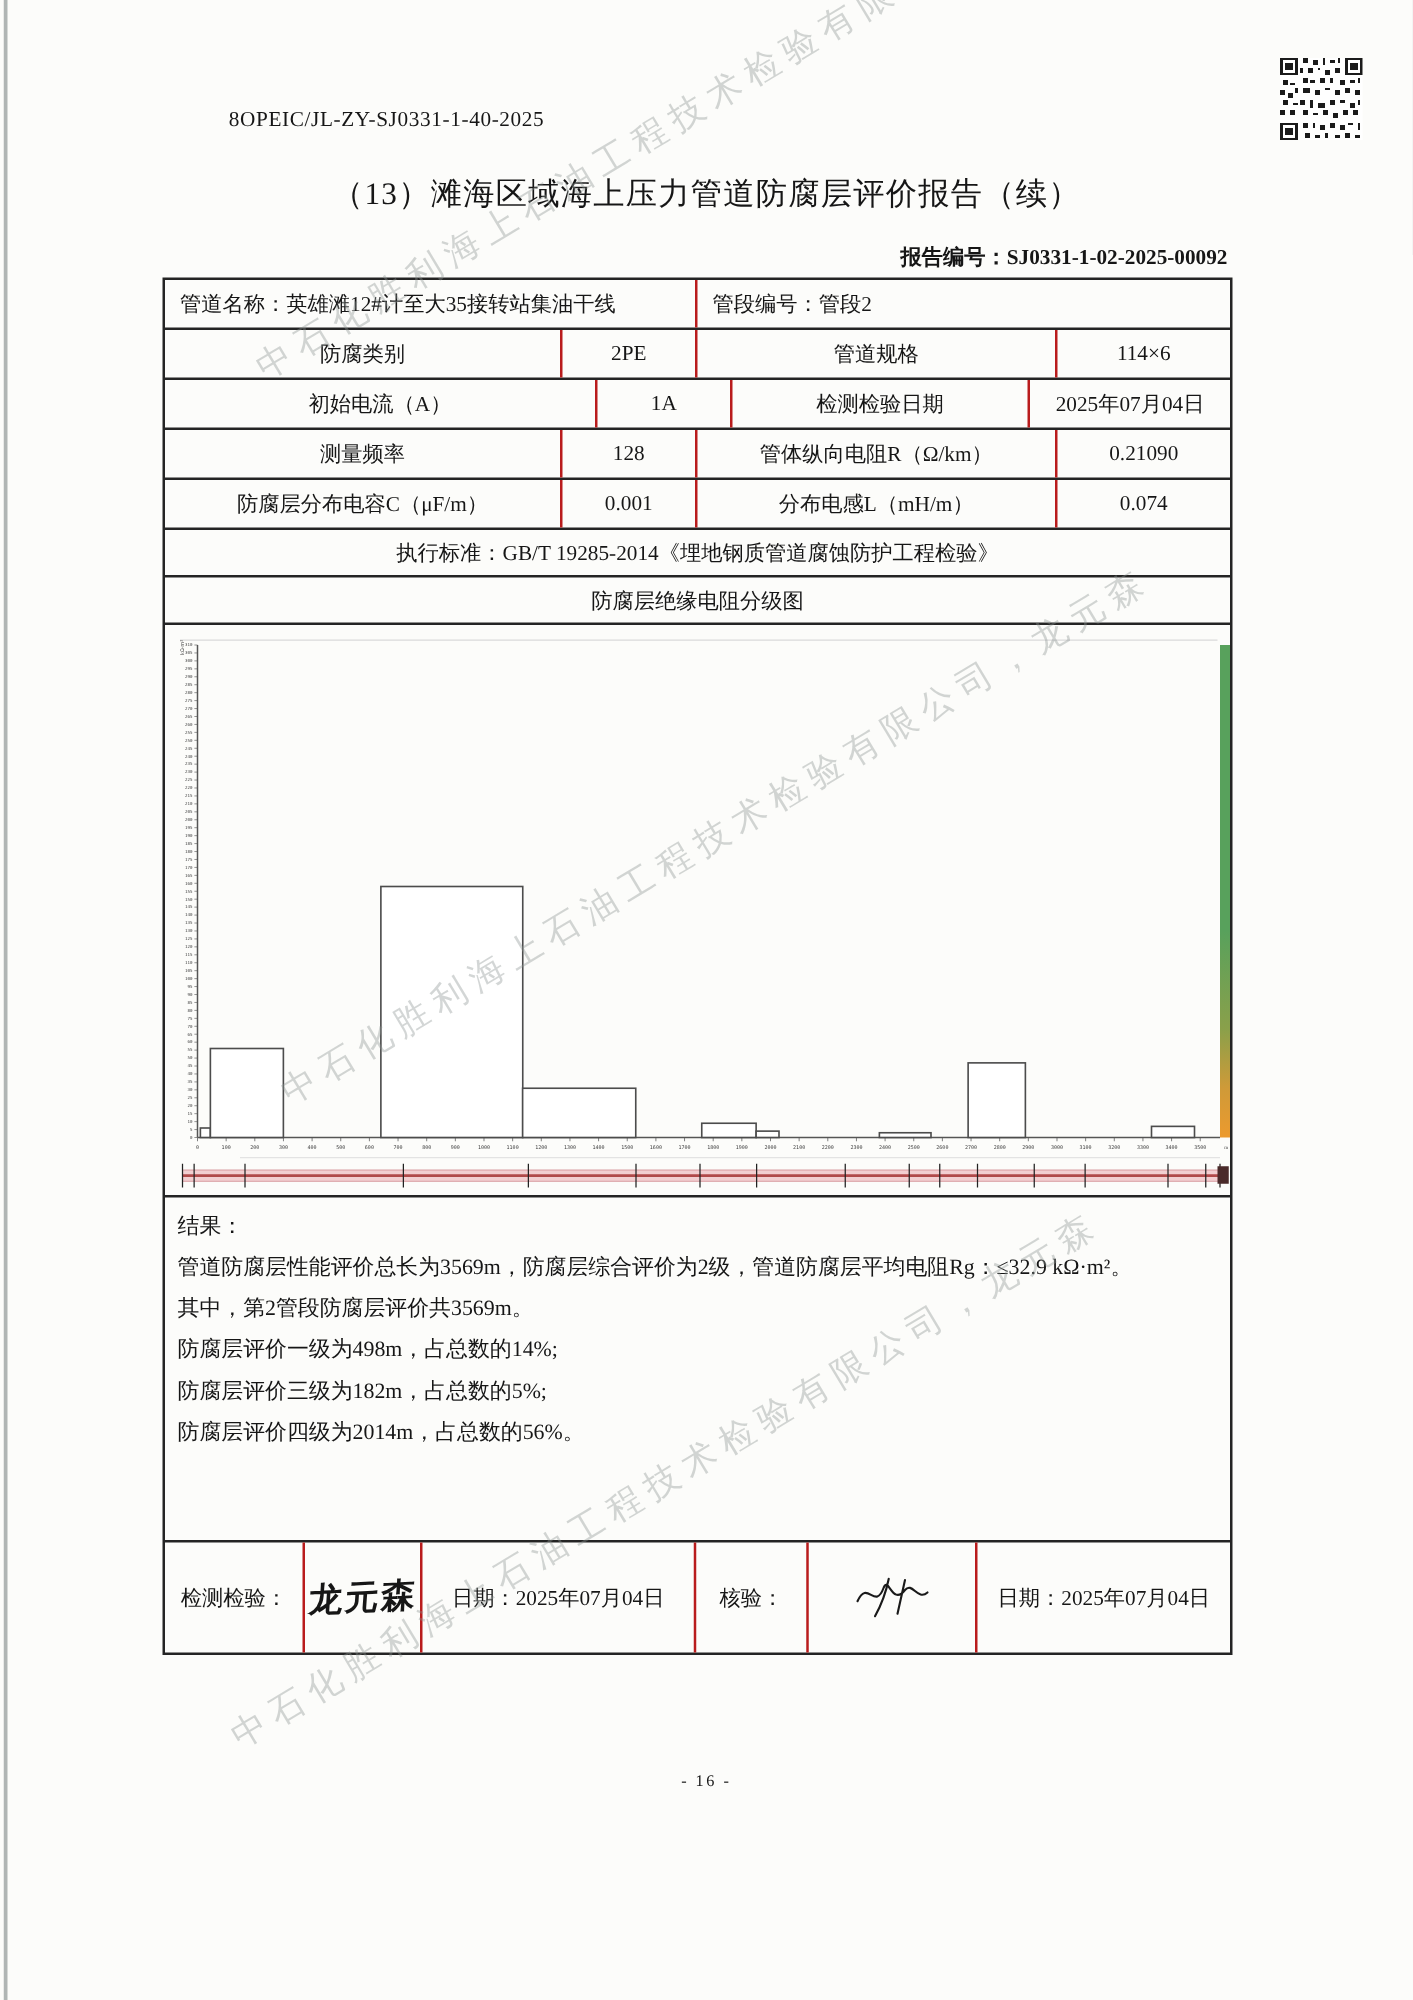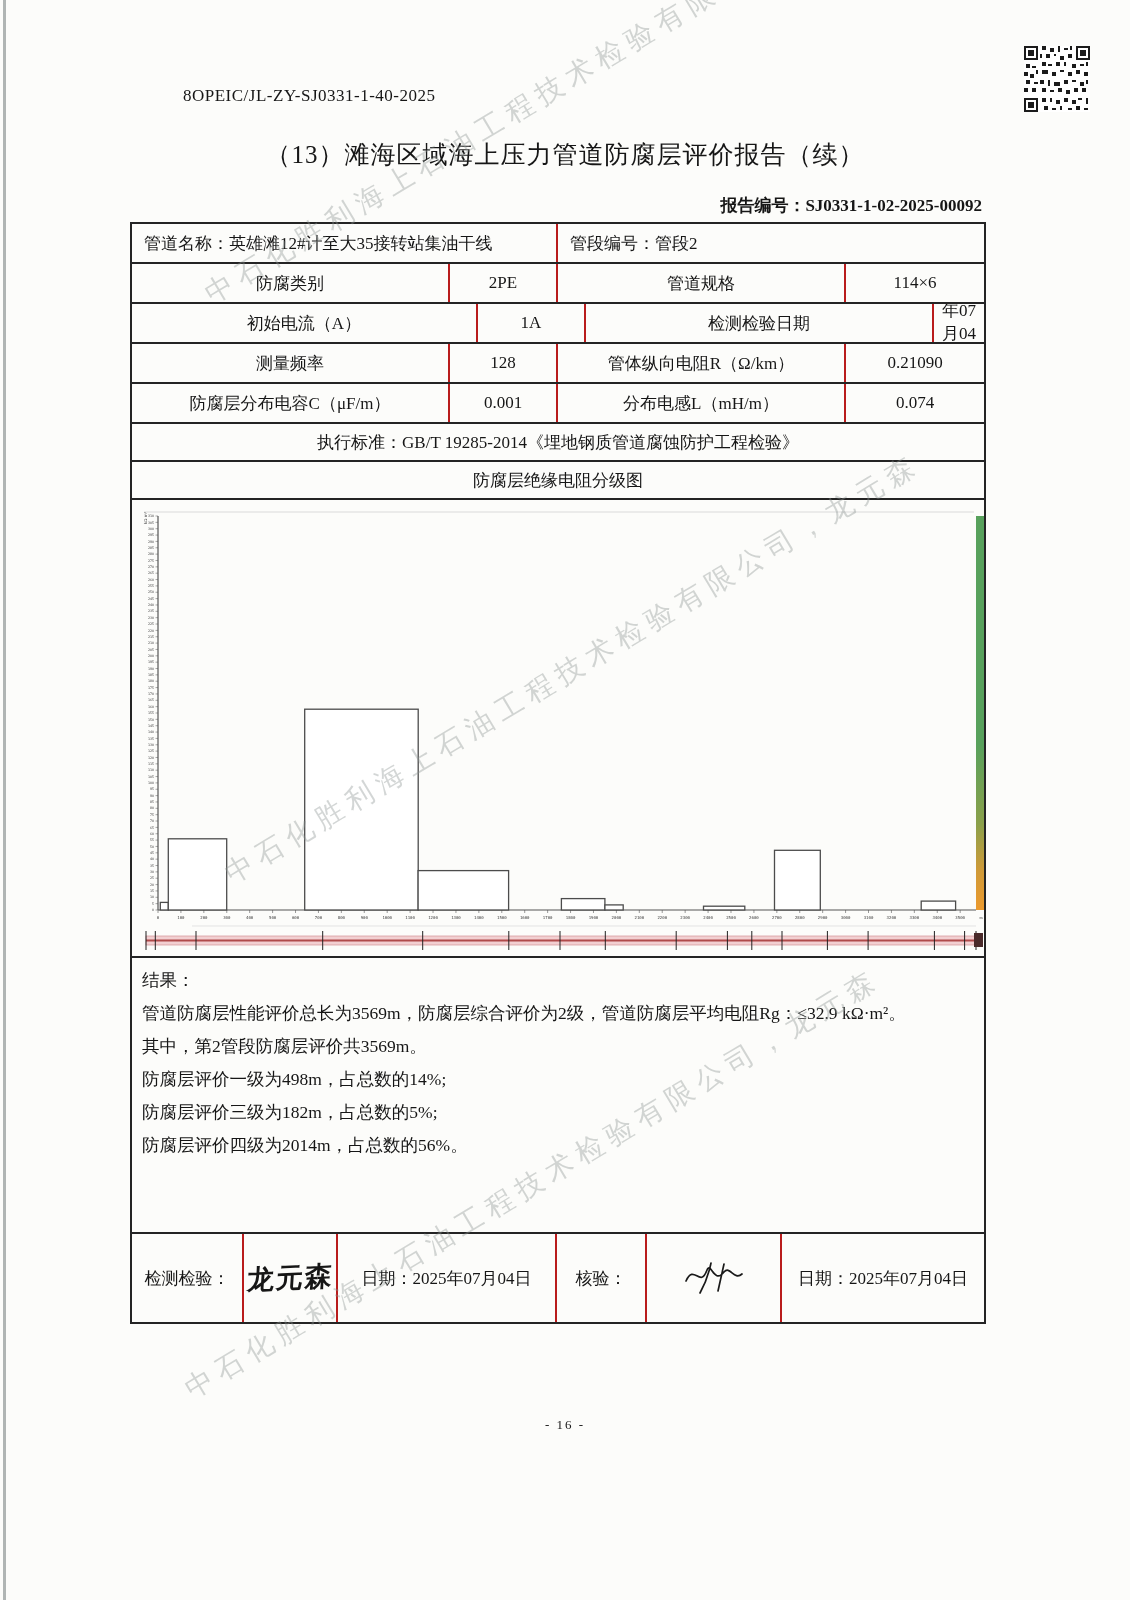--- a/index.html
+++ b/index.html
@@ -66,21 +66,21 @@
     </div>
     <div class="trow h40">
       <div class="tcell" style="width:318px;flex:none;">防腐类别</div>
       <div class="tcell" style="width:108px;flex:none;">2PE</div>
       <div class="tcell" style="width:288px;flex:none;">管道规格</div>
       <div class="tcell" style="flex:1;">114×6</div>
     </div>
     <div class="trow h40">
       <div class="tcell" style="width:346px;flex:none;">初始电流（A）</div>
       <div class="tcell" style="width:108px;flex:none;">1A</div>
-      <div class="tcell" style="width:348px;flex:none;">检测检验日期</div>
+      <div class="tcell" style="width:238px;flex:none;">检测检验日期</div>
       <div class="tcell" style="flex:1;">2025年07月04日</div>
     </div>
     <div class="trow h40">
       <div class="tcell" style="width:318px;flex:none;">测量频率</div>
       <div class="tcell" style="width:108px;flex:none;">128</div>
       <div class="tcell" style="width:288px;flex:none;">管体纵向电阻R（Ω/km）</div>
       <div class="tcell" style="flex:1;">0.21090</div>
     </div>
     <div class="trow h40">
       <div class="tcell" style="width:318px;flex:none;">防腐层分布电容C（μF/m）</div>

